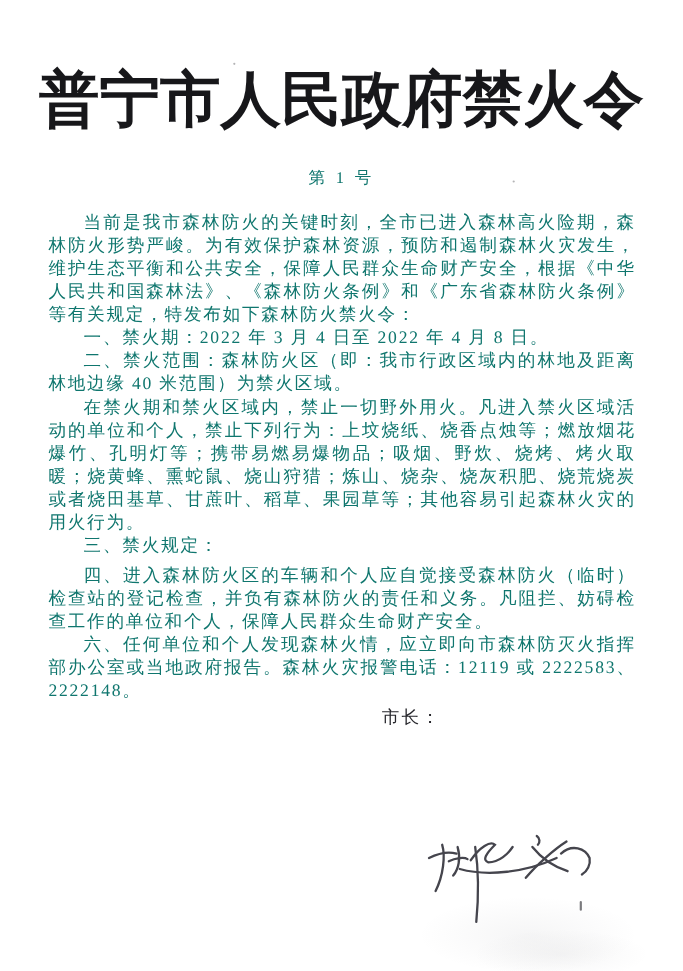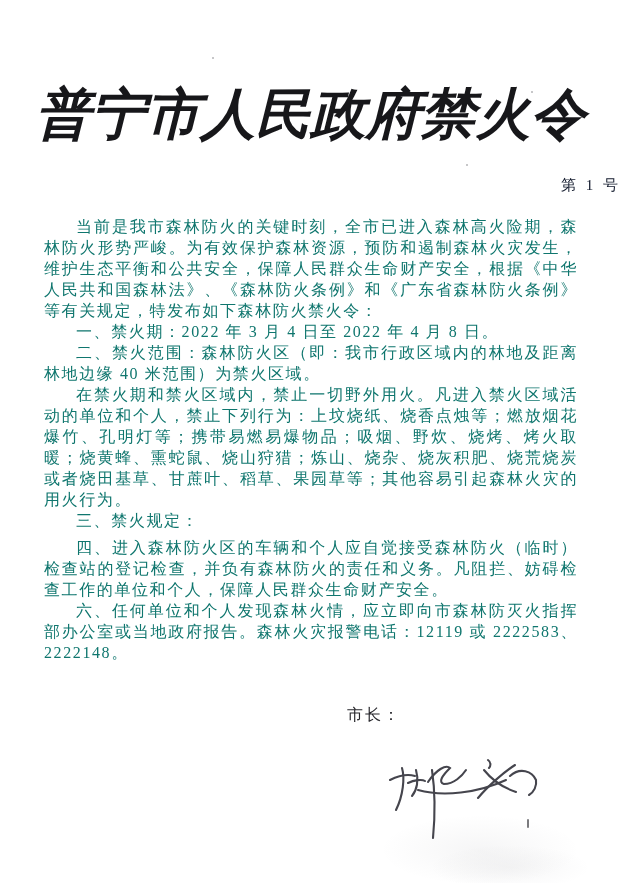--- a/index.html
+++ b/index.html
@@ -11,54 +11,52 @@
     position: relative;
     width: 621px;
     height: 883px;
     background: #ffffff;
     overflow: hidden;
     font-family: "Liberation Serif", "DejaVu Serif", serif;
     color: #26262b;
   }
   .title {
     margin: 0;
-    padding-top: 84px;
+    padding-top: 60px;
     text-align: center;
     font-size: 55px;
     line-height: 62px;
     font-weight: 700;
     letter-spacing: 0px;
     color: #17171a;
     font-family: "Liberation Serif", "DejaVu Serif", serif;
-    font-style: italic;
   }
   .doc-number {
     margin-top: 30px;
-    text-align: right;
+    text-align: center;
     font-size: 15px;
     letter-spacing: 3px;
-    color: #0f172a;
+    color: #0f766e;
   }
   .body-text {
     margin: 21px 43px 0 44px;
     font-size: 16px;
     line-height: 21px;
     letter-spacing: 1.6px;
     text-align: justify;
     color: #0f766e;
   }
   .body-text p {
     margin: 0;
     text-indent: 2em;
   }
   .body-text p.gap-before {
     margin-top: 6px;
   }
   .sign-block {
-    margin-top: 38px;
     margin-left: 347px;
     font-size: 16px;
     line-height: 28px;
     letter-spacing: 2px;
     color: #26262b;
   }
   .sig-svg {
     position: absolute;
     left: 388px;
     top: 752px;

